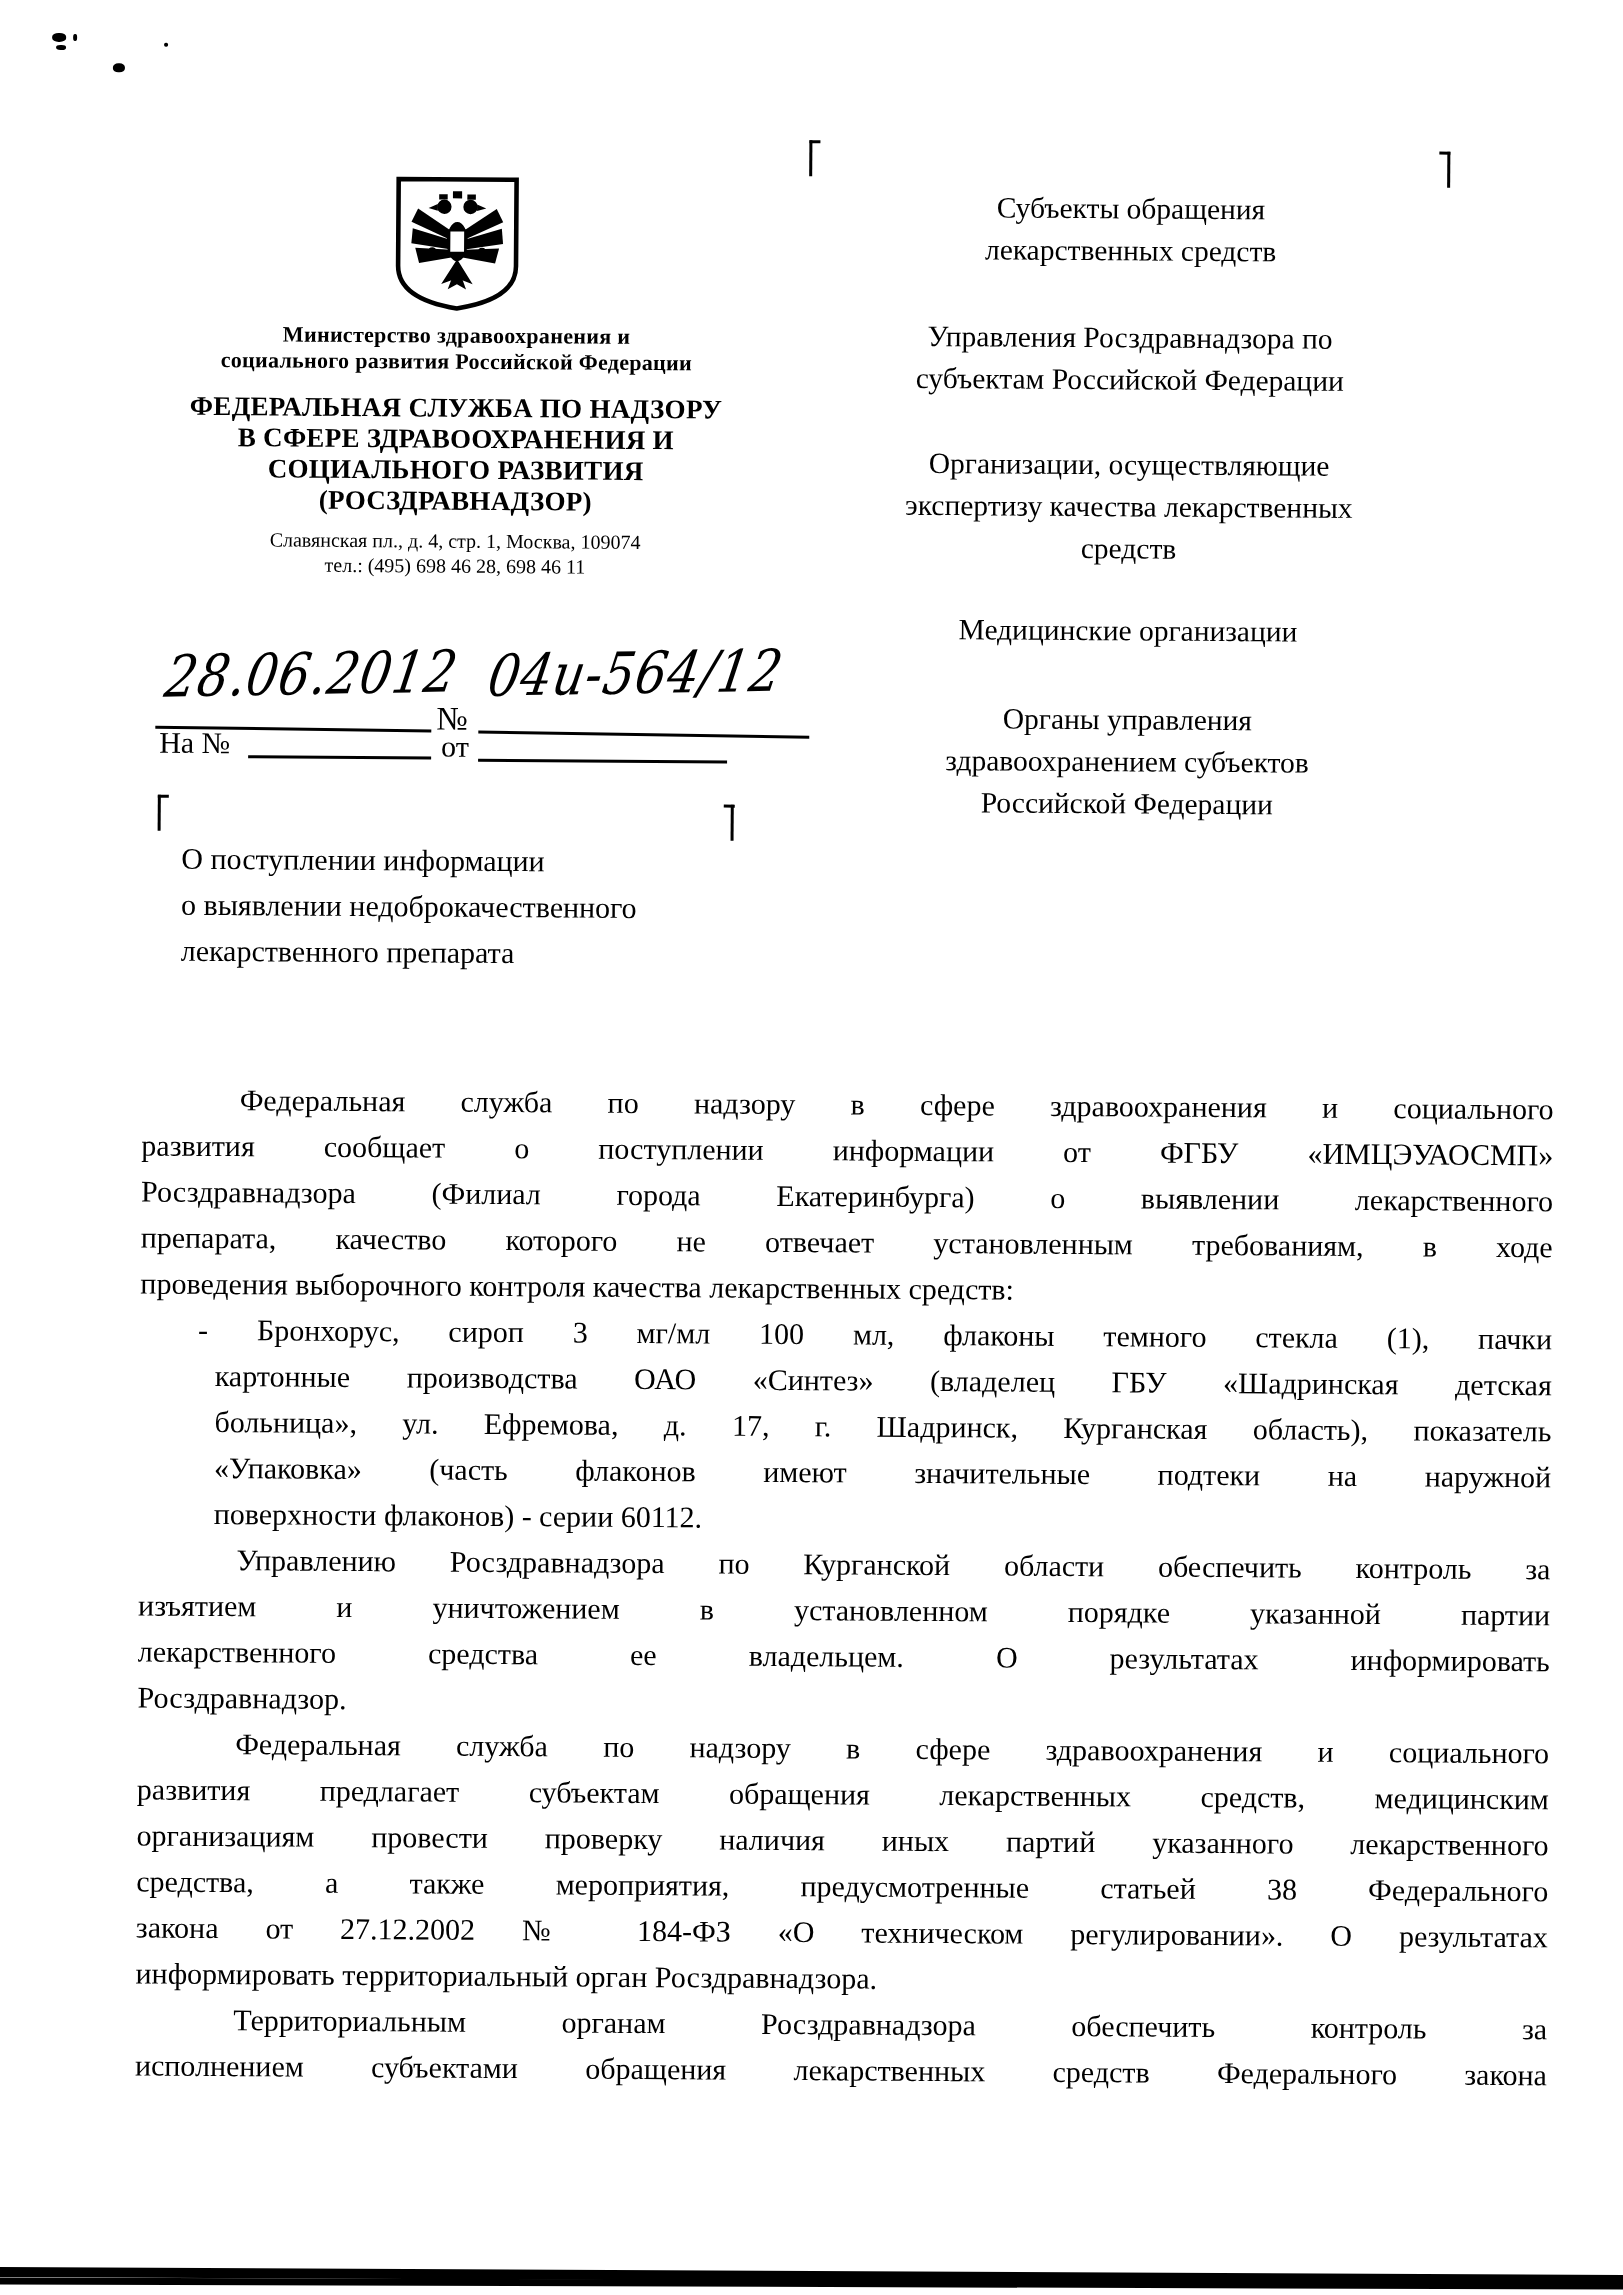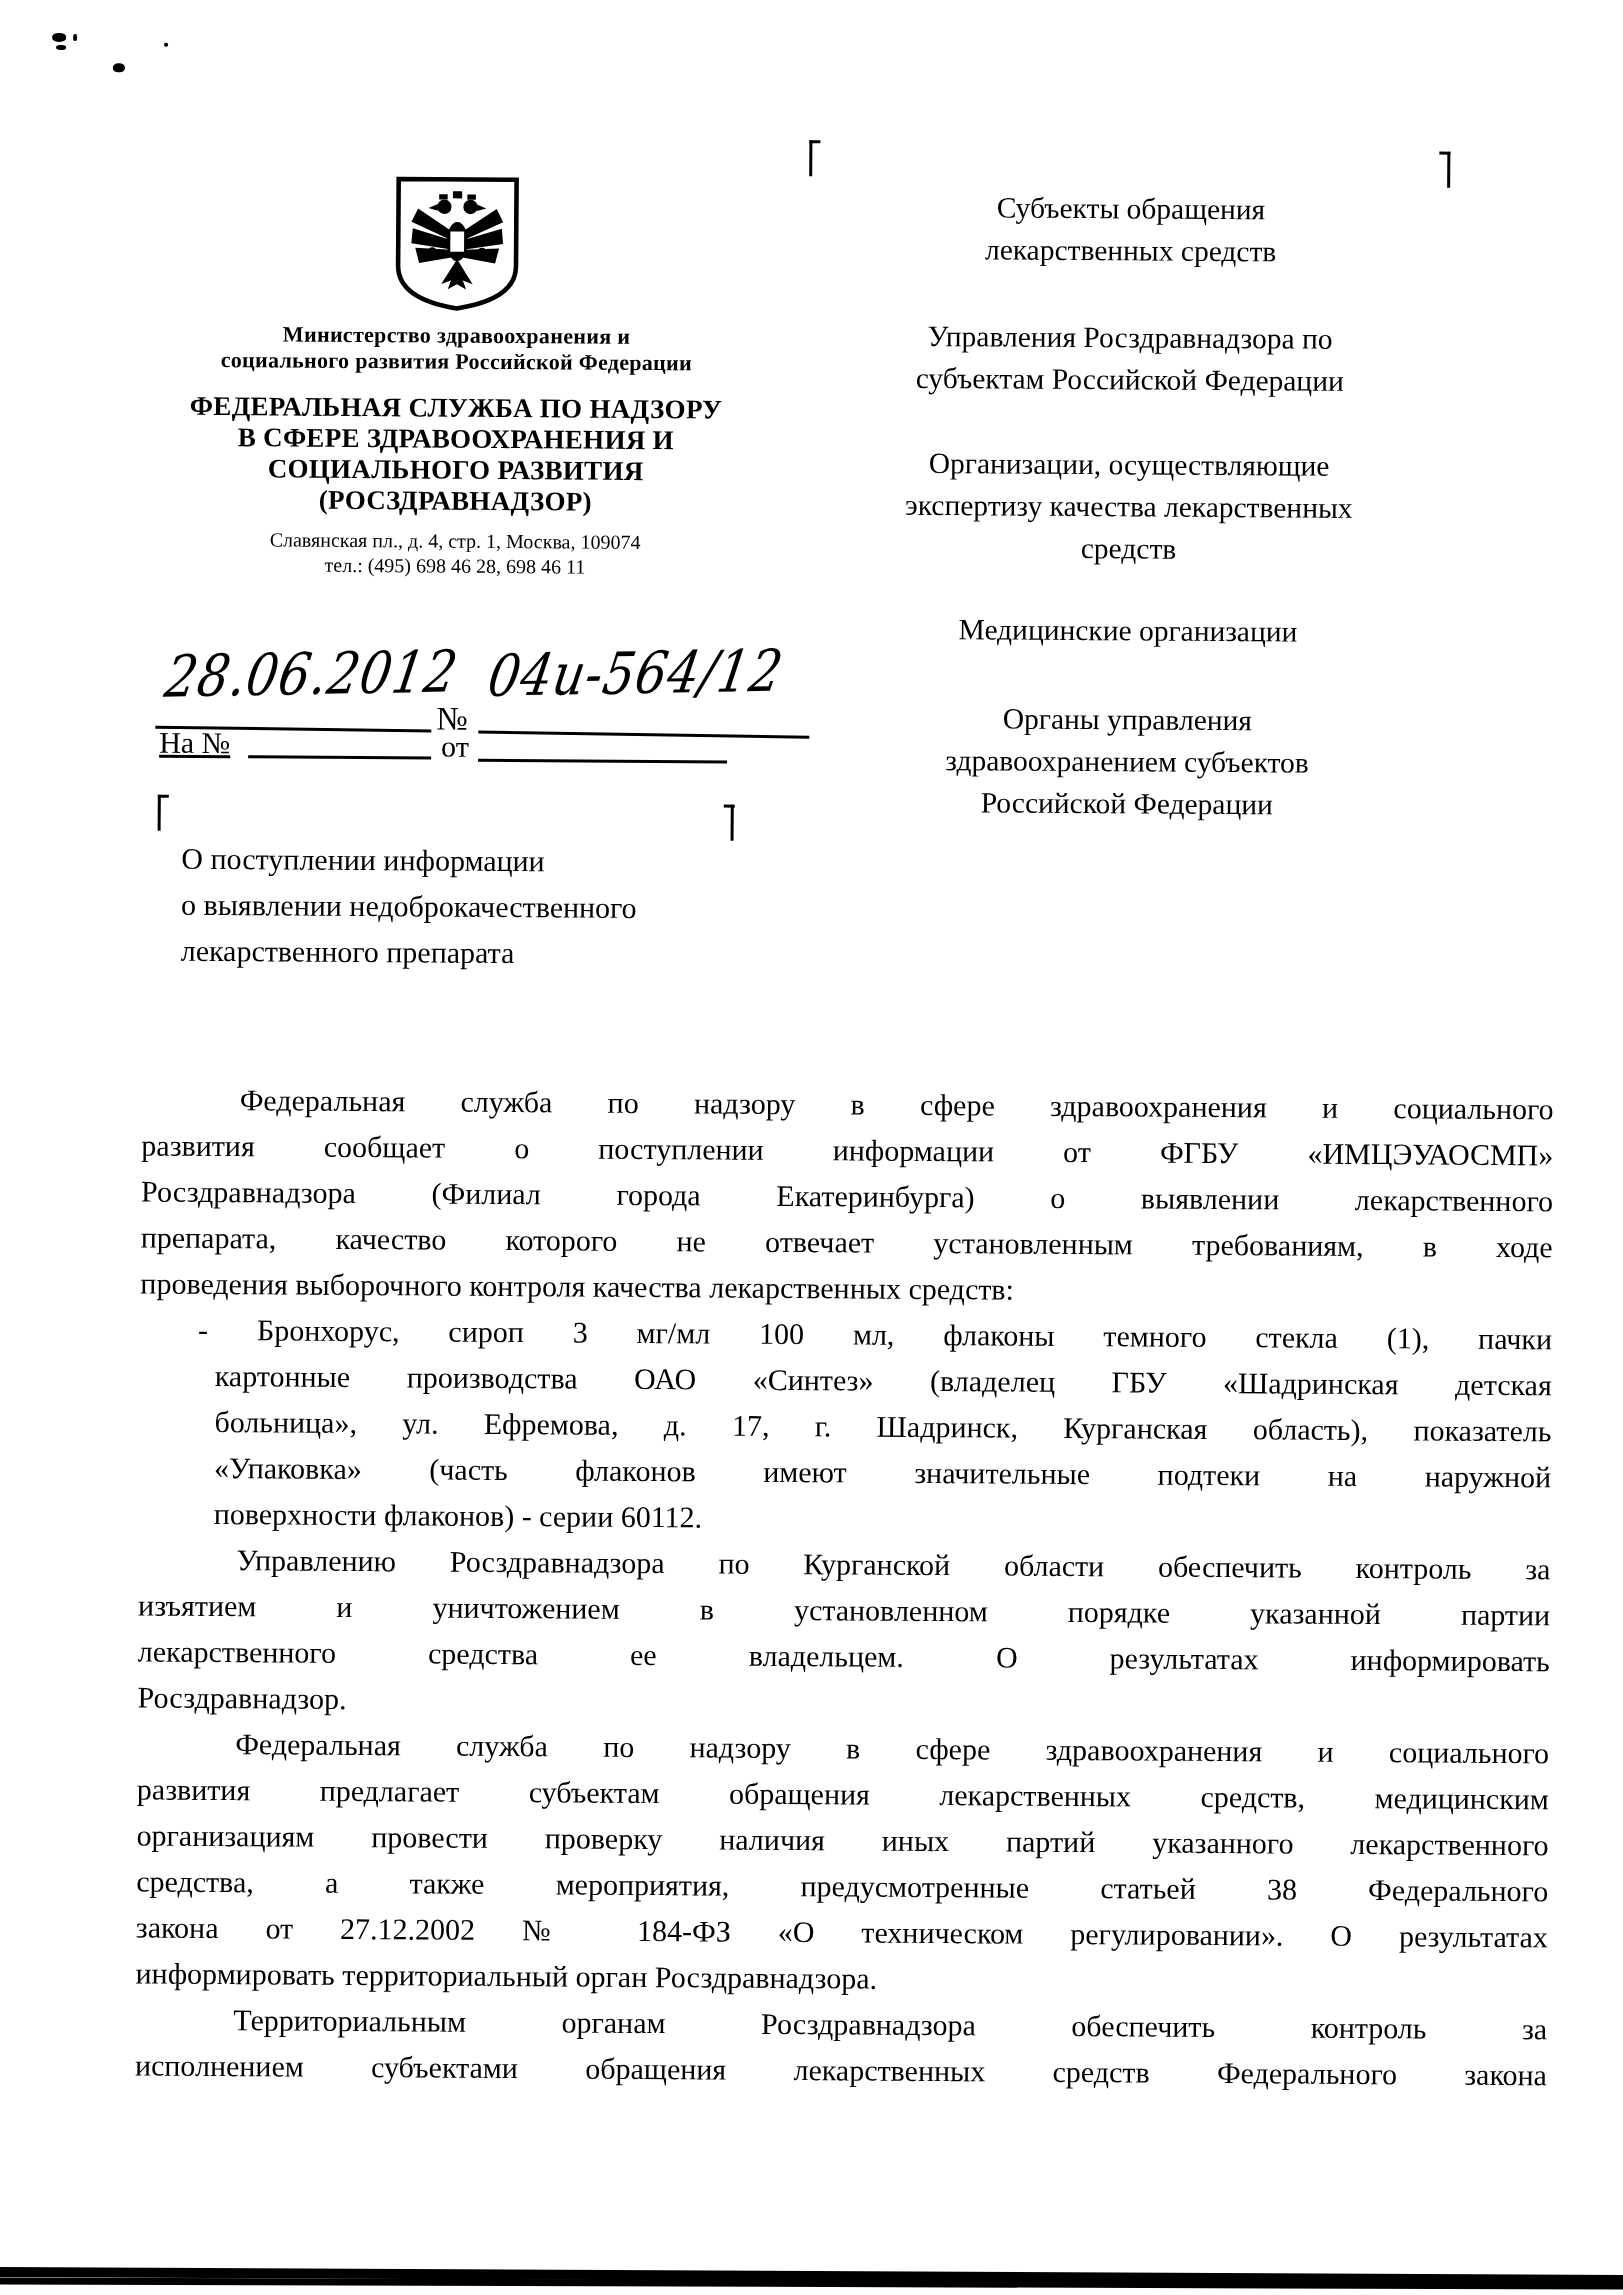--- a/index.html
+++ b/index.html
@@ -102,21 +102,21 @@
       <div>тел.: (495) 698 46 28, 698 46 11</div>
     </div>
   </div>
 
   <div class="abs hw" style="left:165px;top:647px;">28.06.2012</div>
   <div class="abs numline" style="left:160px;top:731px;width:276px;transform:rotate(0.4deg);"></div>
   <div class="abs printed" style="left:441px;top:706px;font-size:33px;">№</div>
   <div class="abs hw" style="left:488px;top:644px;">04и-564/12</div>
   <div class="abs numline" style="left:483px;top:734px;width:331px;transform:rotate(0.5deg);"></div>
 
-  <div class="abs printed" style="left:164px;top:732px;text-decoration:underline;">На №</div>
+  <div class="abs printed" style="left:164px;top:732px;">На №</div>
   <div class="abs ruleline" style="left:253px;top:759px;width:183px;"></div>
   <div class="abs printed" style="left:446px;top:734px;">от</div>
   <div class="abs ruleline" style="left:483px;top:761px;width:249px;"></div>
 
   <div class="cm" style="left:810px;top:140px;width:11px;height:3.3px;"></div>
   <div class="cm" style="left:810px;top:140px;width:3.3px;height:36px;"></div>
   <div class="cm" style="left:1440px;top:147px;width:11px;height:3.3px;"></div>
   <div class="cm" style="left:1448px;top:147px;width:3.3px;height:36px;"></div>
   <div class="cm" style="left:163px;top:799px;width:11px;height:3.3px;"></div>
   <div class="cm" style="left:163px;top:799px;width:3.3px;height:36px;"></div>

